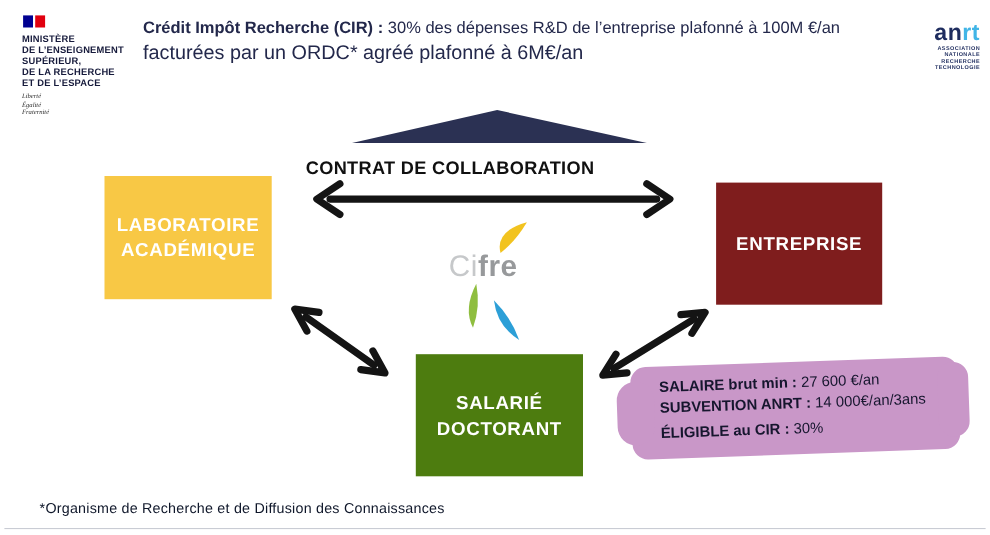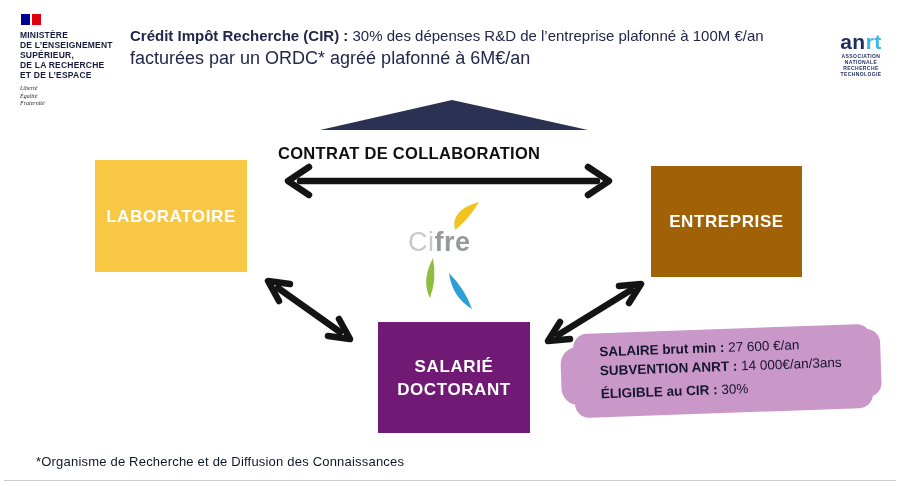--- a/index.html
+++ b/index.html
@@ -24,27 +24,27 @@
     letter-spacing: 0.2px; color: #161A3B;
   }
   .motto { margin-top: 5px; }
   .motto span {
     display: block;
     font-family: "Liberation Serif", serif; font-style: italic;
     font-size: 6px; line-height: 7.5px; color: #2a2a2a;
   }
 
   
-  .credits { left: 130px; top: 24px; width: 680px; }
+  .credits { left: 130px; top: 14px; width: 680px; }
   .credits p { font-size: 15px; line-height: 23px; color: #23284B; }
   .credits b { font-weight: 700; }
   .credits .light { font-size: 18px; font-weight: 400; }
 
   
-  .anrt { left: 831px; top: 19px; width: 60px; text-align: center; margin-top: 12px; }
+  .anrt { left: 831px; top: 19px; width: 60px; text-align: right; }
   .anrt-word { font-size: 21px; line-height: 22px; font-weight: 800; letter-spacing: 0.5px; }
   .anrt-word .dk { color: #1E2C5E; }
   .anrt-word .lt { color: #41B5E6; }
   .anrt-sub span {
     display: block;
     font-size: 5px; line-height: 6px; font-weight: 700;
     letter-spacing: 0.4px; color: #1E2C5E;
   }
 
   
@@ -59,22 +59,22 @@
 
   
   .box {
     display: flex; flex-direction: column;
     align-items: center; justify-content: center;
     text-align: left;
     color: #ffffff; font-weight: 800;
     font-size: 17px; line-height: 23px; letter-spacing: 0.6px;
   }
   .box-yellow { left: 95px;  top: 160px; width: 152px; height: 112px; background: #F8C845; }
-  .box-orange { left: 651px; top: 166px; width: 151px; height: 111px; background: #a16207; }
-  .box-navy   { left: 378px; top: 322px; width: 152px; height: 111px; background: #701a75; }
+  .box-orange { left: 651px; top: 166px; width: 151px; height: 111px; background: #7f1d1d; }
+  .box-navy   { left: 378px; top: 322px; width: 152px; height: 111px; background: #4d7c0f; }
 
   
   .cifre { left: 405px; top: 197px; width: 100px; height: 115px; }
   .cifre-word {
     position: absolute; left: 3px; top: 31px;
     font-size: 27px; line-height: 28px; letter-spacing: 0.5px; text-align: right;
   }
   .cifre-word .lt { color: #C6C8CA; font-weight: 400; }
   .cifre-word .bd { color: #97999B; font-weight: 700; }
 
@@ -163,20 +163,21 @@
       <path d="M570,339 L548,341 L560,322"></path>
       <path d="M629,303 L641,284 L619,286"></path>
     </g>
   </g>
 </svg>
 
 <div class="abs contract-label">CONTRAT DE COLLABORATION</div>
 
 <div class="abs box box-yellow">
   <div>LABORATOIRE</div>
+  <div>ACADÉMIQUE</div>
 </div>
 
 <div class="abs box box-orange">
   <div>ENTREPRISE</div>
 </div>
 
 <div class="abs box box-navy">
   <div>SALARIÉ</div>
   <div>DOCTORANT</div>
 </div>

